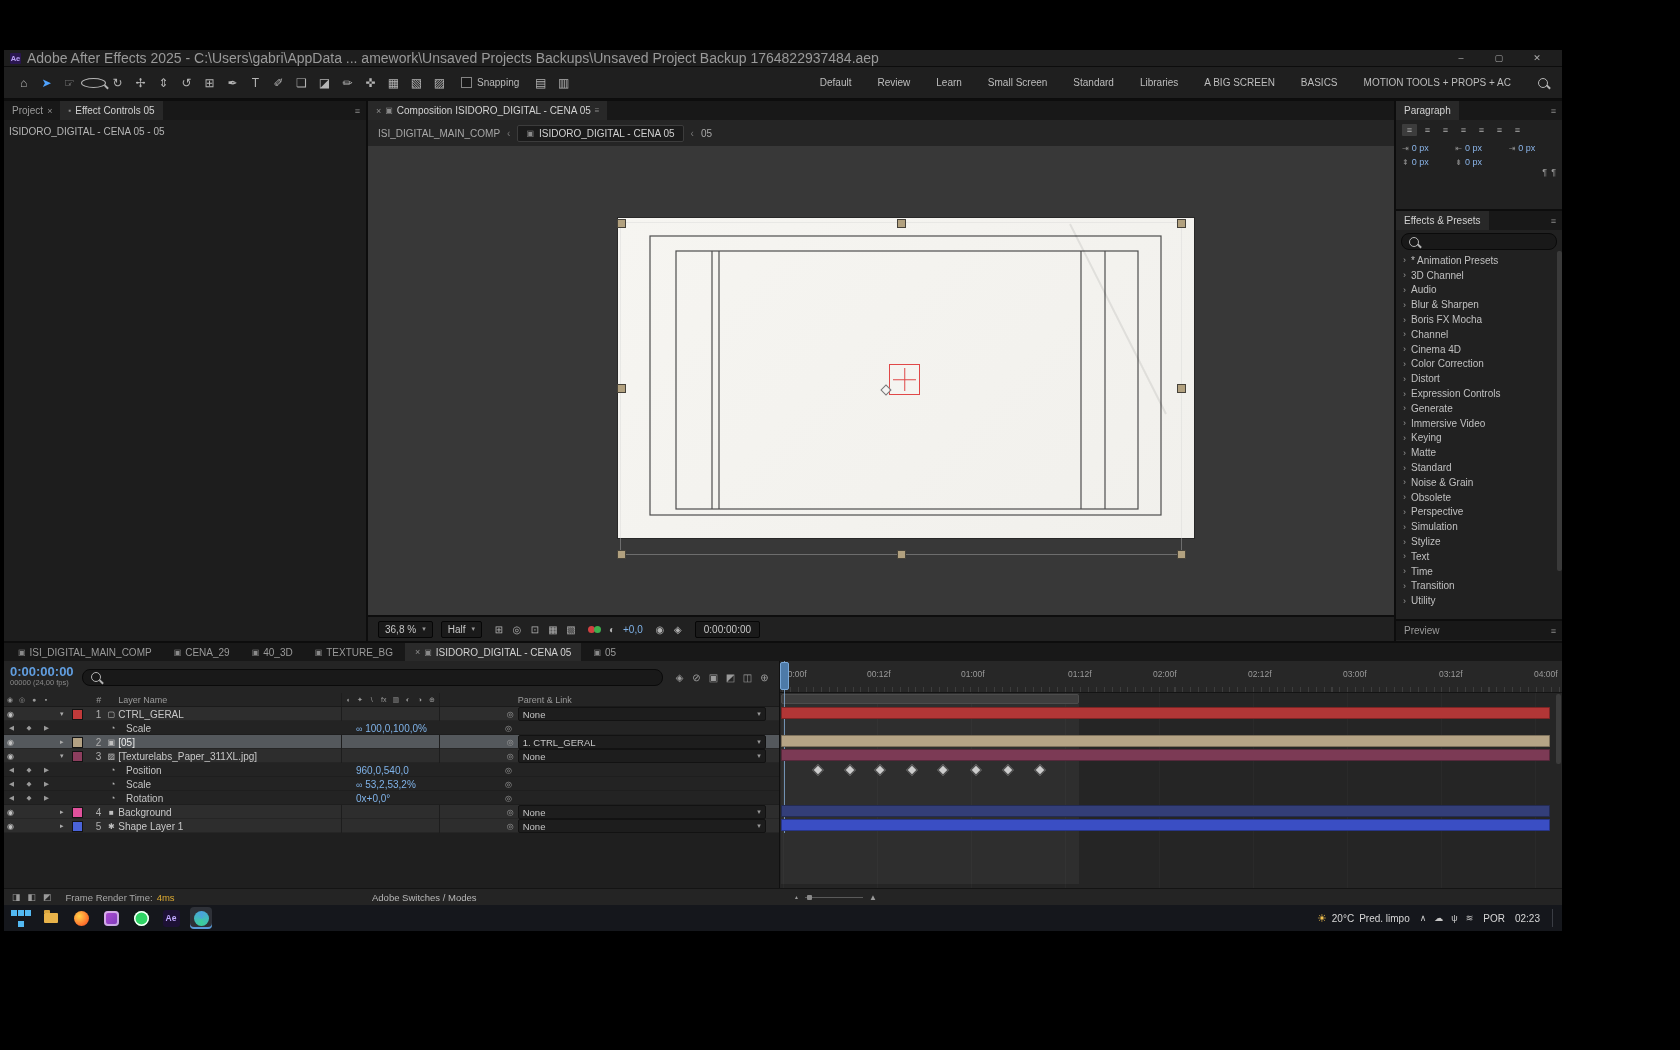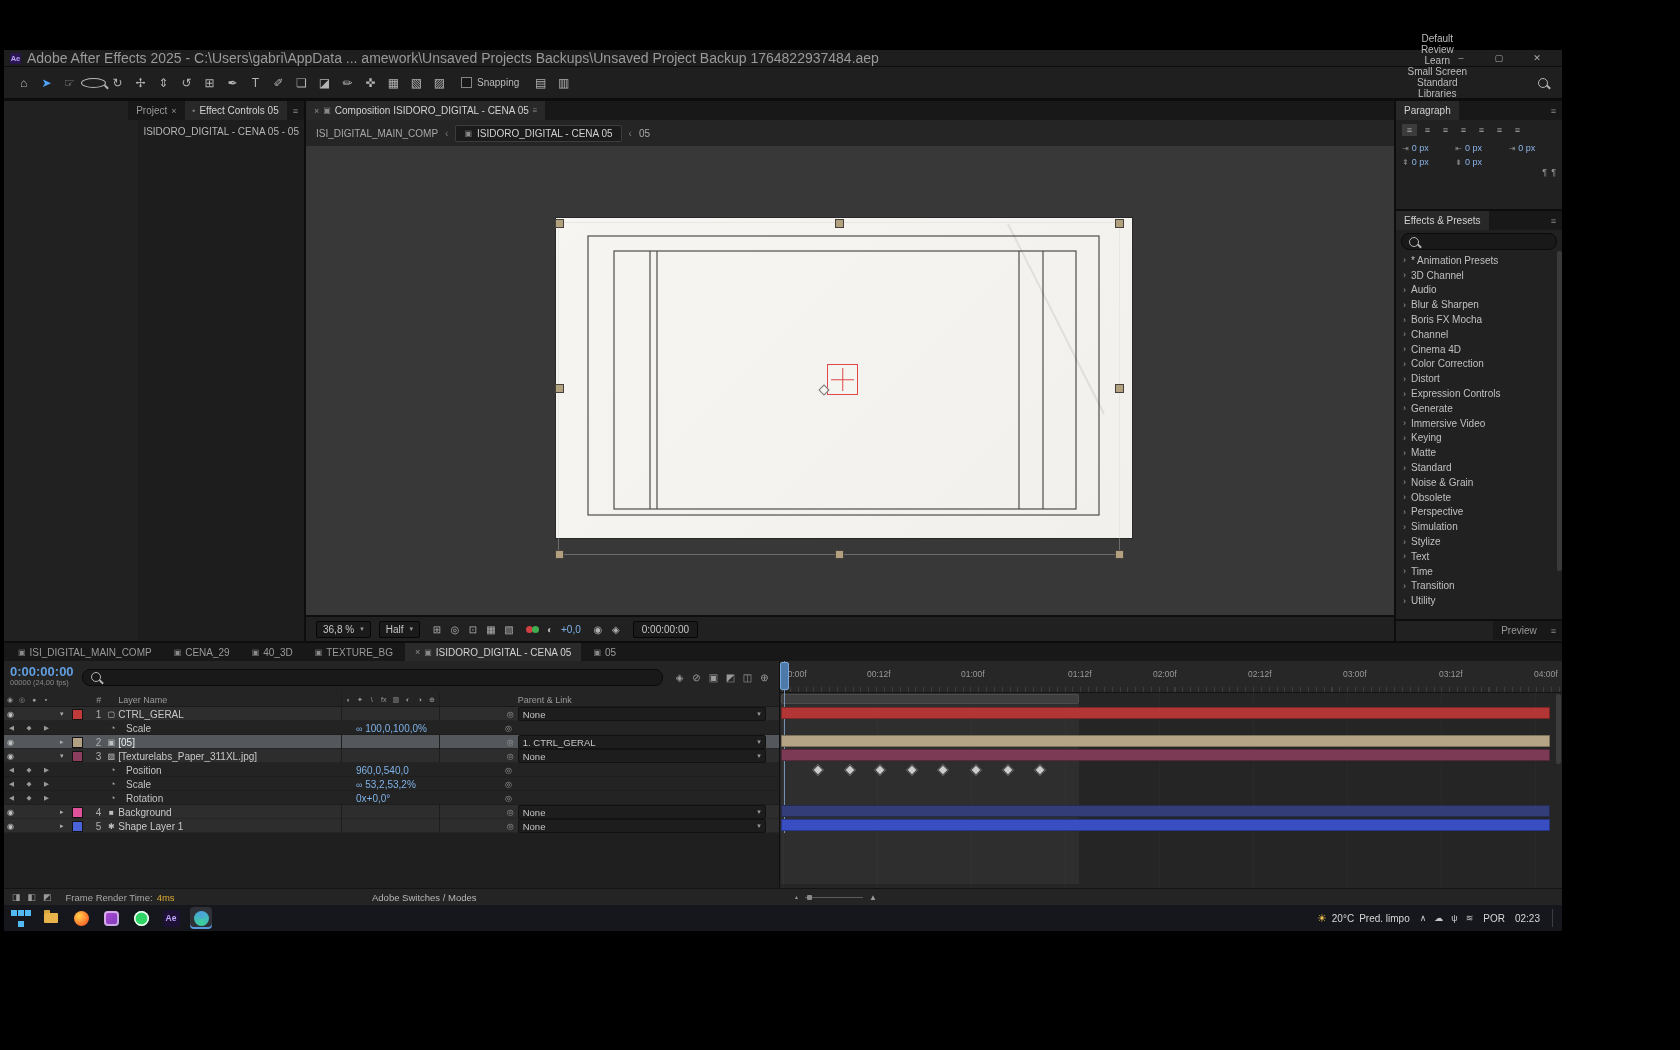--- a/index.html
+++ b/index.html
@@ -19,35 +19,35 @@
 
   
   .toolbar{height:31px;background:#1f1f1f;display:flex;align-items:center;padding:0 8px;border-top:1px solid #0c0c0c;border-bottom:1px solid #0c0c0c;flex:0 0 auto;}
   .iconrow{display:flex;align-items:center;}
   .toolbar .iconrow .icon{width:23px;text-align:center;font-size:12px;color:#b4b4b4;line-height:1;}
   .toolbar .iconrow .icon.active{color:#4fa3ff;}
   .mag{display:inline-block;width:8px;height:8px;border:1.5px solid #b4b4b4;border-radius:50%;position:relative;vertical-align:middle;}
   .mag::after{content:"";position:absolute;width:5px;height:1.5px;background:#b4b4b4;transform:rotate(45deg);right:-4px;bottom:-1px;}
   .snapping{display:flex;align-items:center;gap:5px;margin:0 10px;font-size:10px;color:#bbb;}
   .checkbox{width:9px;height:9px;border:1px solid #848484;background:#181818;}
-  .workspaces{margin-left:auto;display:flex;align-items:center;font-size:10px;color:#bdbdbd;flex-direction:column;}
+  .workspaces{margin-left:auto;display:flex;align-items:center;font-size:10px;color:#bdbdbd;}
   .workspace{margin:0 13px;white-space:nowrap;}
   .ws-search{margin:0 6px 0 14px;}
 
   
   .main{flex:1;display:flex;background:#0d0d0d;gap:2px;padding-top:2px;min-height:0;}
   .panel{background:#212121;display:flex;flex-direction:column;min-height:0;}
   .panel-tabs{height:19px;background:#181818;display:flex;align-items:center;font-size:10px;color:#9a9a9a;flex:0 0 auto;}
   .ptab{display:flex;align-items:center;gap:4px;padding:0 8px;height:100%;white-space:nowrap;}
   .ptab.active{background:#282828;color:#d2d2d2;}
   .tab-close{color:#8f8f8f;font-size:9px;}
   .tab-mini-icon{color:#8a8a8a;font-size:8px;}
   .panel-menu-icon{margin-left:auto;padding:0 6px;color:#8a8a8a;font-size:9px;}
 
-  .left-panel{width:300px;align-items:flex-end;}
+  .left-panel{width:362px;}
   .lp-content{flex:1;background:#1d1d1d;font-size:10px;color:#b5b5b5;padding:6px 5px;}
 
   .comp-panel{flex:1;}
   .breadcrumbs{height:26px;background:#252525;display:flex;align-items:center;font-size:10px;color:#a8a8a8;padding:0 10px;gap:7px;flex:0 0 auto;}
   .crumb{white-space:nowrap;}
   .crumb.chip{background:#1b1b1b;border:1px solid #3c3c3c;padding:2px 8px;border-radius:2px;color:#d0d0d0;display:flex;gap:5px;align-items:center;}
   .crumb-sep{color:#787878;font-size:10px;}
   .viewer{flex:1;background:#383838;position:relative;overflow:hidden;}
   .paper{position:absolute;left:250px;top:72px;width:576px;height:320px;background:linear-gradient(135deg,#f6f5f1 0%,#f1f0ec 100%);box-shadow:0 0 0 1px rgba(0,0,0,.28);}
   .paper svg{display:block;width:100%;height:100%;}
@@ -81,21 +81,21 @@
   .pf-icon{color:#8e8e8e;font-size:8px;}
   .pf-val{color:#8ab4e8;}
   .para-dir{display:flex;gap:4px;justify-content:flex-end;}
   .para-dir .icon{font-size:9px;color:#9a9a9a;}
 
   .effects-panel{flex:1;min-height:0;}
   .search-box{height:15px;margin:3px 5px;background:#191919;border:1px solid #0a0a0a;border-radius:8px;display:flex;align-items:center;gap:5px;padding:0 7px;color:#8a8a8a;flex:0 0 auto;}
   .fx-list{flex:1;overflow:hidden;font-size:10px;color:#c0c0c0;}
   .fx-cat{height:14.8px;display:flex;align-items:center;gap:5px;padding-left:7px;white-space:nowrap;}
   .fx-arrow{color:#9a9a9a;font-size:9px;}
-  .preview-panel{height:20px;flex:0 0 auto;align-items:flex-end;}
+  .preview-panel{height:20px;flex:0 0 auto;}
   .right-scroll{position:absolute;right:0;top:150px;width:5px;height:320px;background:#3a3a3a;border-radius:2px;}
 
   
   .timeline{height:262px;background:#1f1f1f;display:flex;flex-direction:column;border-top:2px solid #0d0d0d;flex:0 0 auto;}
   .tl-tabs{height:18px;background:#181818;display:flex;align-items:center;font-size:10px;color:#9a9a9a;padding-left:4px;gap:2px;flex:0 0 auto;}
   .tl-tab{display:flex;align-items:center;gap:4px;padding:0 10px;height:100%;white-space:nowrap;}
   .tl-tab.active{background:#2a2a2a;color:#d2d2d2;}
   .tl-body{flex:1;display:flex;min-height:0;}
   .tl-left{width:775px;display:flex;flex-direction:column;background:#242424;border-right:1px solid #101010;flex:0 0 auto;}
   .tl-toprow{height:32px;display:flex;align-items:center;padding:0 6px;gap:8px;flex:0 0 auto;}

